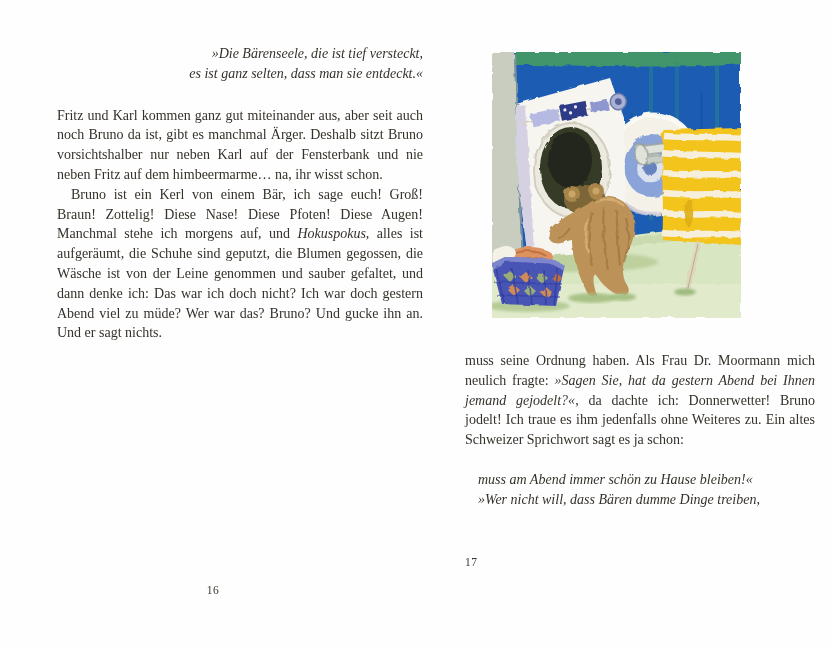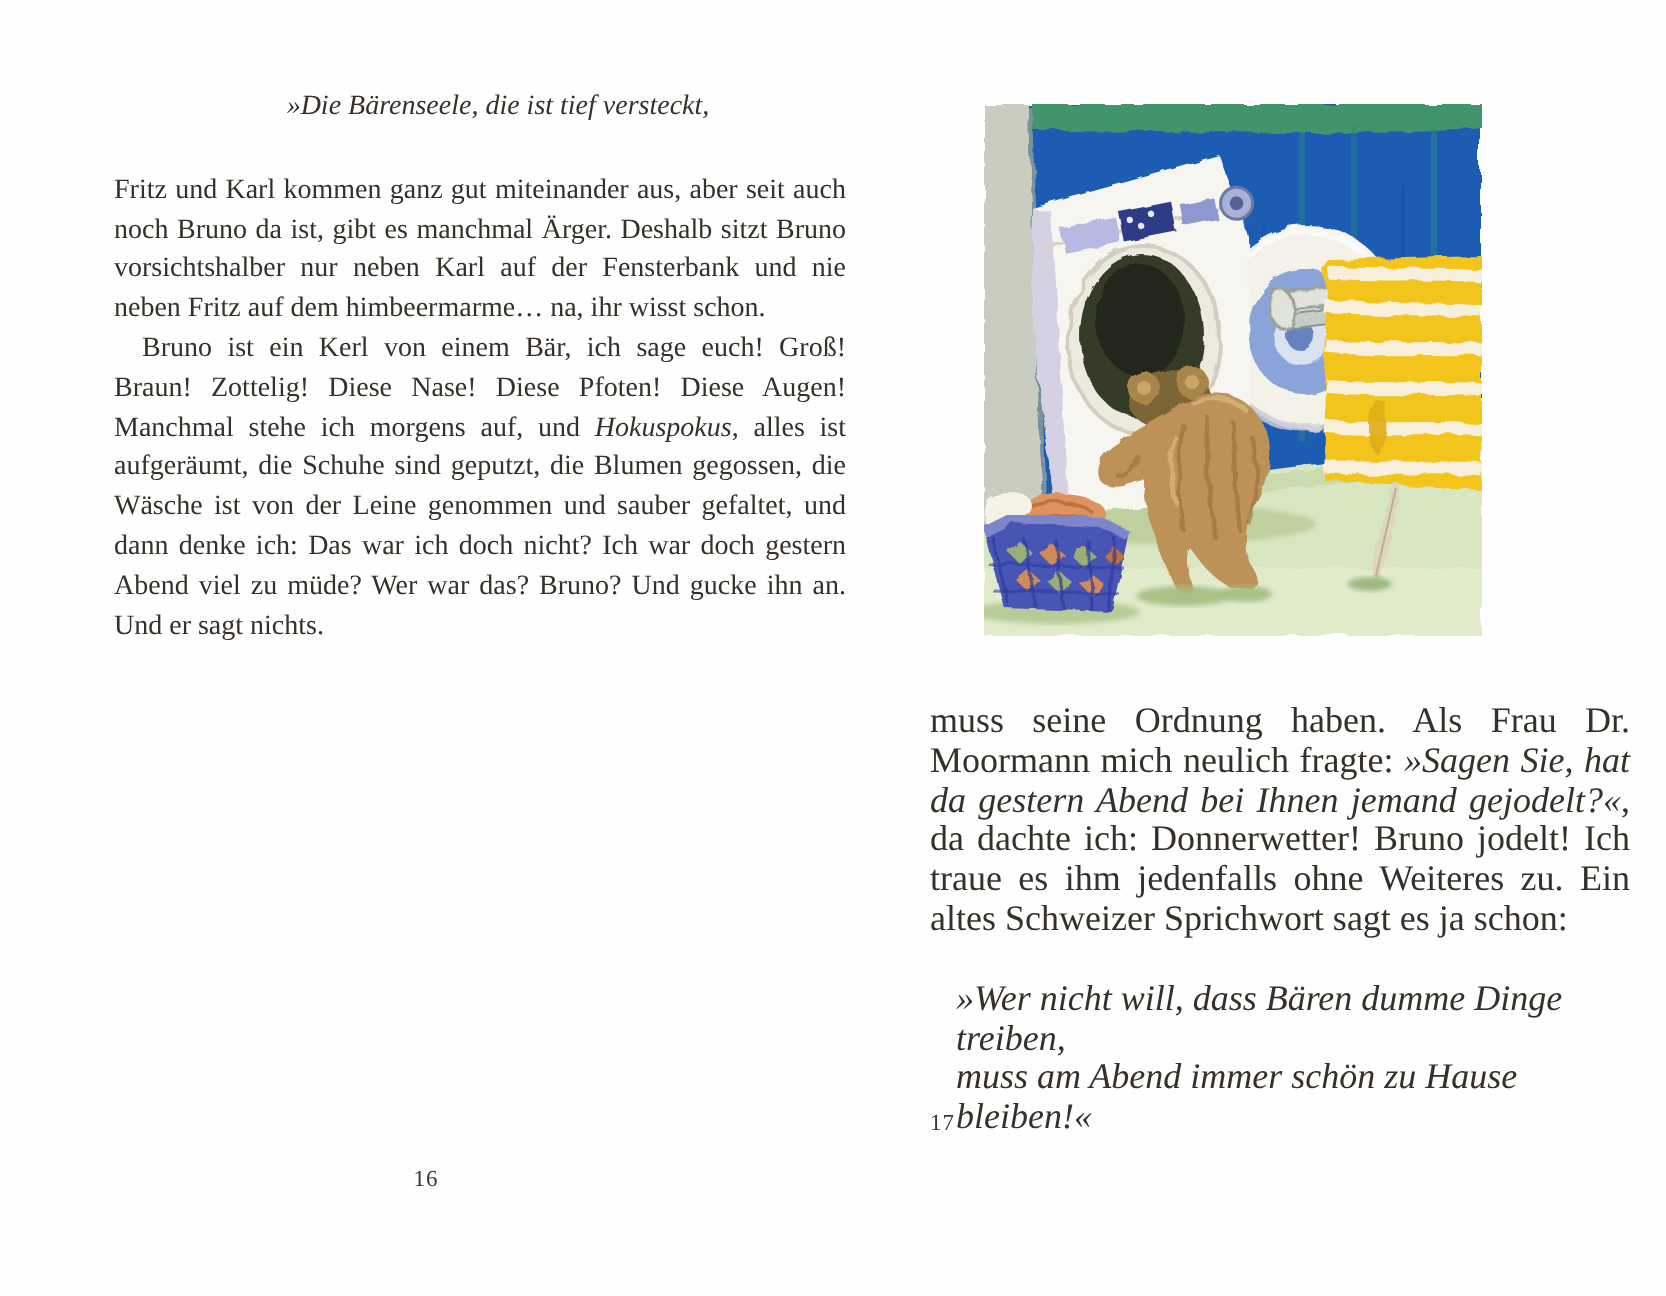--- a/index.html
+++ b/index.html
@@ -8,49 +8,50 @@
     background:#fefefe;
     font-family:"Liberation Serif", serif;
     color:#35312a;
     overflow:hidden;
   }
   .page-left{
     position:absolute;left:57px;top:44px;width:366px;
     font-size:14px;line-height:19.8px;text-align:justify;
   }
   .epigraph{
-    font-style:italic;margin-left:18px;margin-bottom:22px;text-align:center;
+    font-style:italic;margin-left:18px;margin-bottom:22px;text-align:right;
   }
   p{margin:0;}
   .indent{text-indent:14px;}
   .gap{margin-top:19.8px;}
   .pagenum{
     position:absolute;top:556px;font-size:11.5px;letter-spacing:0.5px;color:#3b372f;
   }
   .pagenum-left{left:57px;width:312px;text-align:center;margin-top:28px;}
   .pagenum-right{left:465px;width:296px;text-align:left;}
   .illustration{
     position:absolute;left:492px;top:52px;width:249px;height:266px;
   }
   .page-right-text{
     position:absolute;left:465px;top:351px;width:350px;
-    font-size:18px;line-height:19.8px;text-align:justify;
+    font-size:14px;line-height:19.8px;text-align:justify;
   }
   .proverb{
     font-style:italic;margin-top:20px;margin-left:13px;text-align:left;
   }
 </style>
 </head>
 <body>
 
 <div>
 
   <div class="page-left">
     <div class="epigraph">
       <div>»Die Bärenseele, die ist tief versteckt,</div>
+      <div>es ist ganz selten, dass man sie entdeckt.«</div>
     </div>
     <p class="body"><span>Fritz und Karl kommen ganz gut miteinander aus, aber seit auch noch Bruno da ist, gibt es manchmal Ärger. Deshalb sitzt Bruno vorsichtshalber nur neben Karl auf der Fensterbank und nie neben Fritz auf dem himbeermarme… na, ihr wisst schon.</span></p>
     <p class="body indent"><span>Bruno ist ein Kerl von einem Bär, ich sage euch! Groß! Braun! Zottelig! Diese Nase! Diese Pfoten! Diese Augen! Manchmal stehe ich morgens auf, und </span><i>Hokuspokus</i><span>, alles ist aufgeräumt, die Schuhe sind geputzt, die Blumen gegossen, die Wäsche ist von der Leine genommen und sauber gefaltet, und dann denke ich: Das war ich doch nicht? Ich war doch gestern Abend viel zu müde? Wer war das? Bruno? Und gucke ihn an. Und er sagt nichts.</span></p>
   </div>
   <div class="pagenum pagenum-left">16</div>
 
   <div class="illustration">
     <svg width="249" height="266" viewBox="0 0 249 266" xmlns="http://www.w3.org/2000/svg">
       <defs>
         <filter id="rough" x="-10%" y="-10%" width="120%" height="120%">
@@ -175,19 +176,19 @@
           <path d="M4,216 L12,250 M20,217 L26,252 M36,218 L40,253 M52,218 L54,253 M66,217 L62,253" stroke="#2e3a9e" stroke-width="1.6" fill="none" opacity="0.7"></path>
           <path d="M2,230 L70,232 M4,243 L68,245" stroke="#2e3a9e" stroke-width="1.6" fill="none" opacity="0.6"></path>
         </g>
       </g>
     </svg>
   </div>
 
   <div class="page-right-text">
     <p class="body"><span>muss seine Ordnung haben. Als Frau Dr. Moormann mich neulich fragte: </span><i>»Sagen Sie, hat da gestern Abend bei Ihnen jemand gejodelt?«</i><span>, da dachte ich: Donnerwetter! Bruno jodelt! Ich traue es ihm jedenfalls ohne Weiteres zu. Ein altes Schweizer Sprichwort sagt es ja schon:</span></p>
     <div class="proverb">
+      <div>muss am Abend immer schön zu Hause bleiben!«</div>
       <div>»Wer nicht will, dass Bären dumme Dinge treiben,</div>
-      <div>muss am Abend immer schön zu Hause bleiben!«</div>
     </div>
   </div>
   <div class="pagenum pagenum-right">17</div>
 
 </div>
 
 </body></html>

